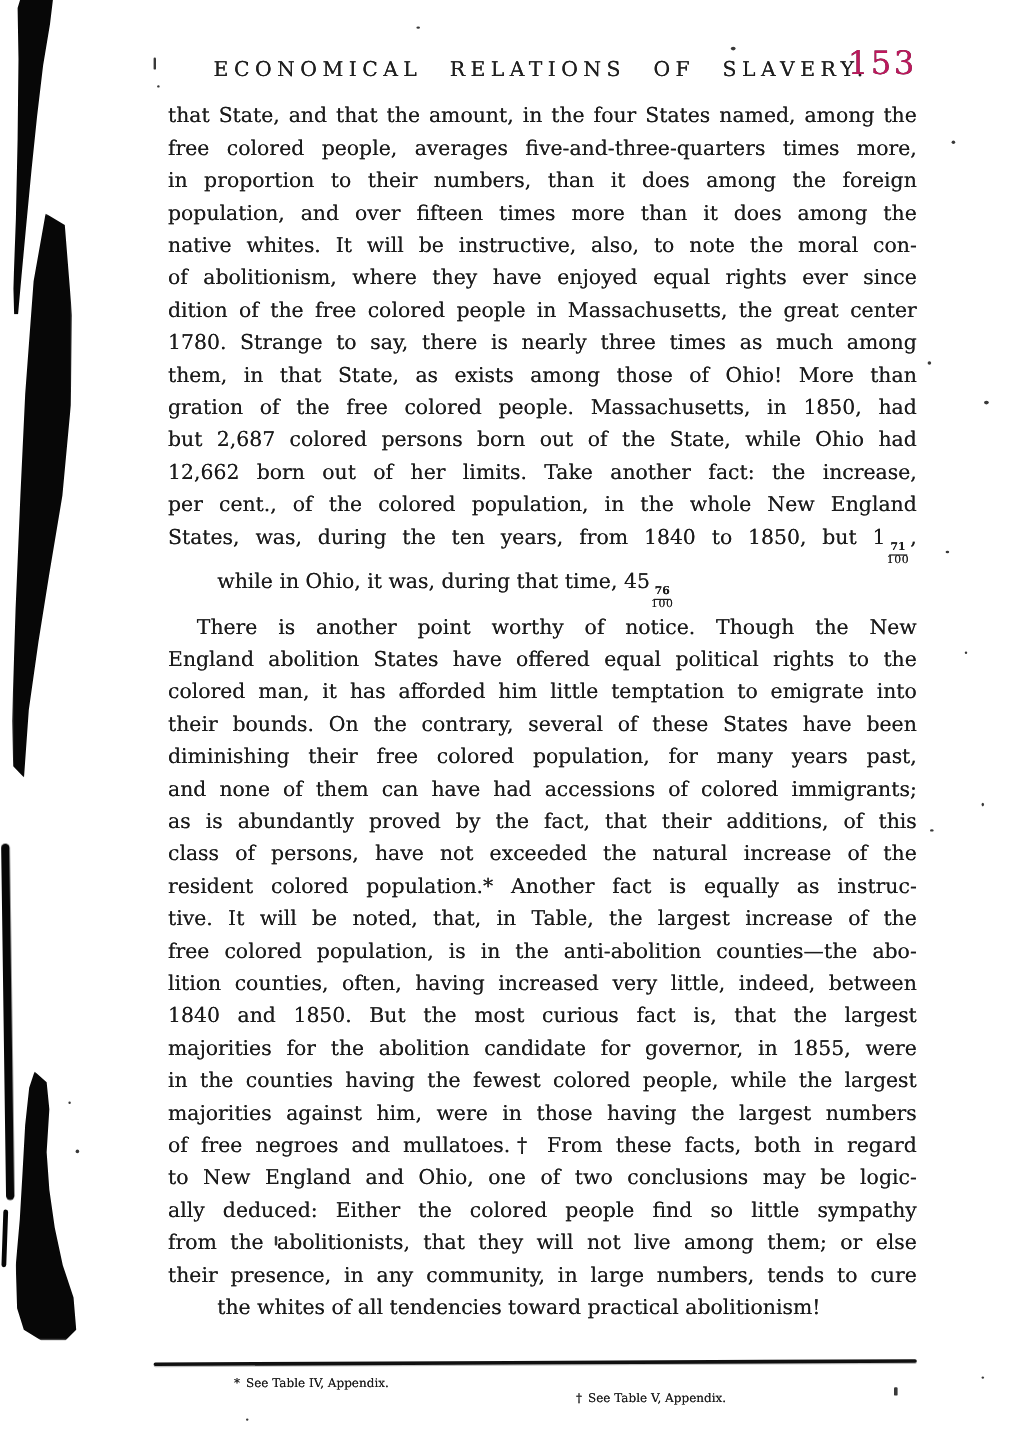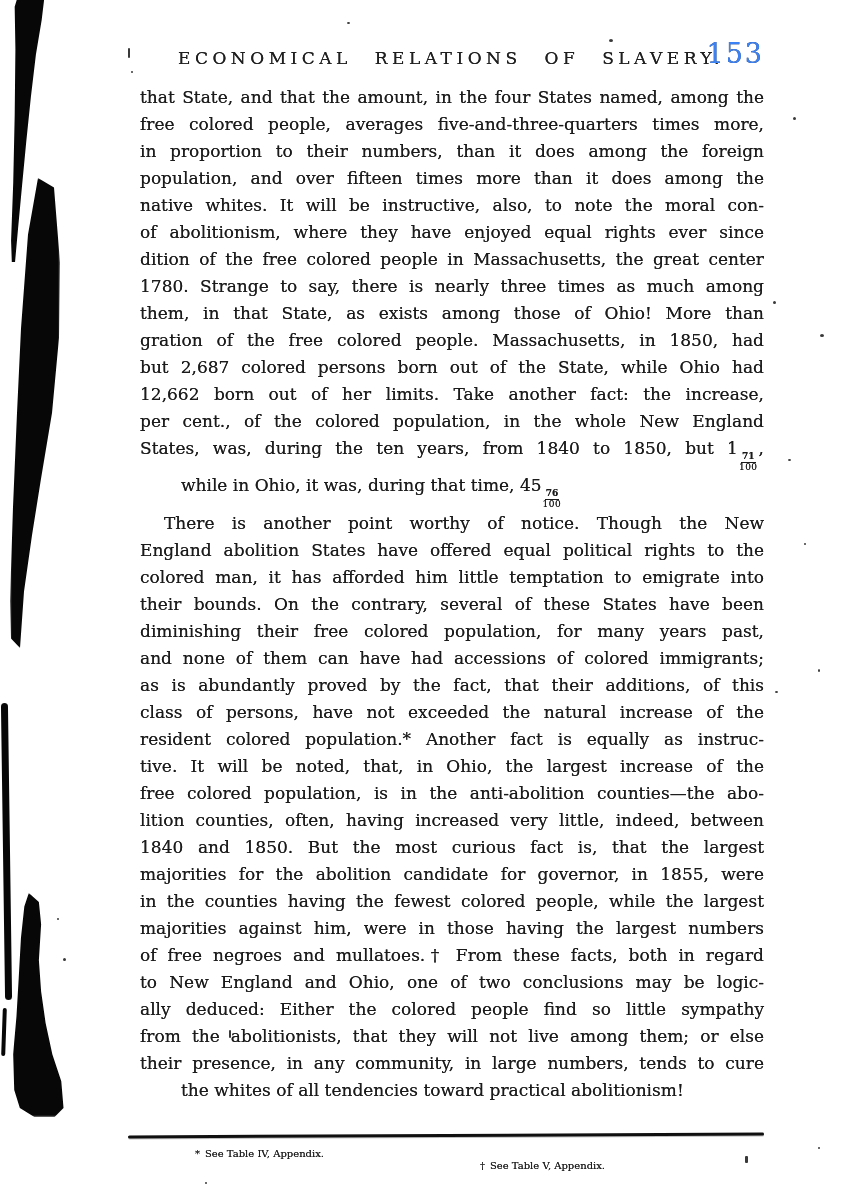--- a/index.html
+++ b/index.html
@@ -10,21 +10,21 @@
   }
   
   .header{position:absolute;left:140px;top:42px;width:624px;height:34px;}
   .header .title{
     position:absolute;left:38px;right:92px;top:6px;text-align:center;
     font-size:17px;letter-spacing:4.5px;word-spacing:13px;color:#1f1f1f;
     white-space:nowrap;text-shadow:0 0 .4px #333;
   }
   .header .pagenum{
     position:absolute;right:0;top:-4px;font-size:27px;letter-spacing:2px;
-    color:#3b82f6;text-shadow:0 0 .5px #333;
+    color:#be185d;text-shadow:0 0 .5px #333;
   }
   
   .bodytext{position:absolute;left:140px;top:84px;width:624px;}
   .line{
     font-size:17px;line-height:27px;text-align:justify;text-align-last:justify;
     text-shadow:0 0 .4px #444;
   }
   .line.last{text-align-last:auto;margin-left:41px;}
   .line.indent{padding-left:24px;}
   .it{}
@@ -100,21 +100,21 @@
         </span></div>
       <div class="line indent"><span>There is another point worthy of notice. Though the New</span></div>
       <div class="line"><span>England abolition States have offered equal political rights to the</span></div>
       <div class="line"><span>colored man, it has afforded him little temptation to emigrate into</span></div>
       <div class="line"><span>their bounds. On the contrary, several of these States have been</span></div>
       <div class="line"><span>diminishing their free colored population, for many years past,</span></div>
       <div class="line"><span>and none of them can have had accessions of colored immigrants;</span></div>
       <div class="line"><span>as is abundantly proved by the fact, that their additions, of this</span></div>
       <div class="line"><span>class of persons, have not exceeded the natural increase of the</span></div>
       <div class="line"><span>resident colored population.* Another fact is equally as instruc-</span></div>
-      <div class="line"><span>tive. It will be noted, that, in Ohio, the largest increase of the</span></div>
+      <div class="line"><span>tive. It will be noted, that, in Table, the largest increase of the</span></div>
       <div class="line"><span>free colored population, is in the anti-abolition counties—the abo-</span></div>
       <div class="line"><span>lition counties, often, having increased very little, indeed, between</span></div>
       <div class="line"><span>1840 and 1850. But the most curious fact is, that the largest</span></div>
       <div class="line"><span>majorities for the abolition candidate for governor, in 1855, were</span></div>
       <div class="line"><span>in the counties having the fewest colored people, while the largest</span></div>
       <div class="line"><span>majorities against him, were in those having the largest numbers</span></div>
       <div class="line"><span>of free negroes and mullatoes.† From these facts, both in regard</span></div>
       <div class="line"><span>to New England and Ohio, one of two conclusions may be logic-</span></div>
       <div class="line"><span>ally deduced: Either the colored people find so little sympathy</span></div>
       <div class="line"><span>from the abolitionists, that they will not live among them; or else</span></div>

